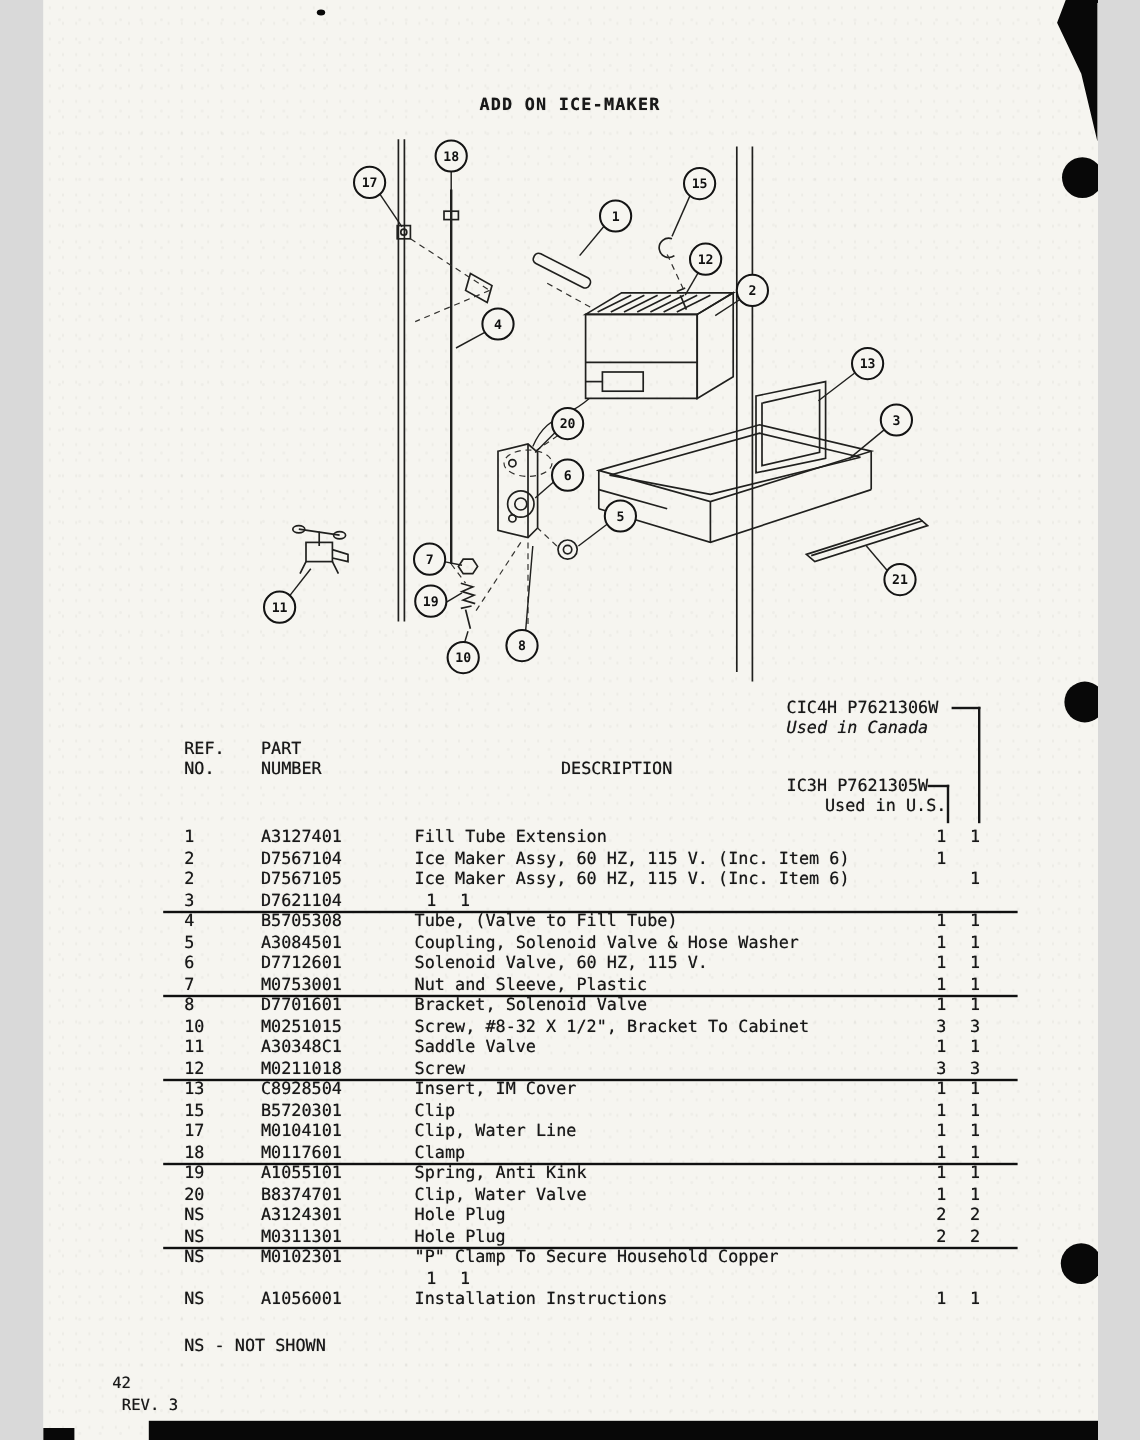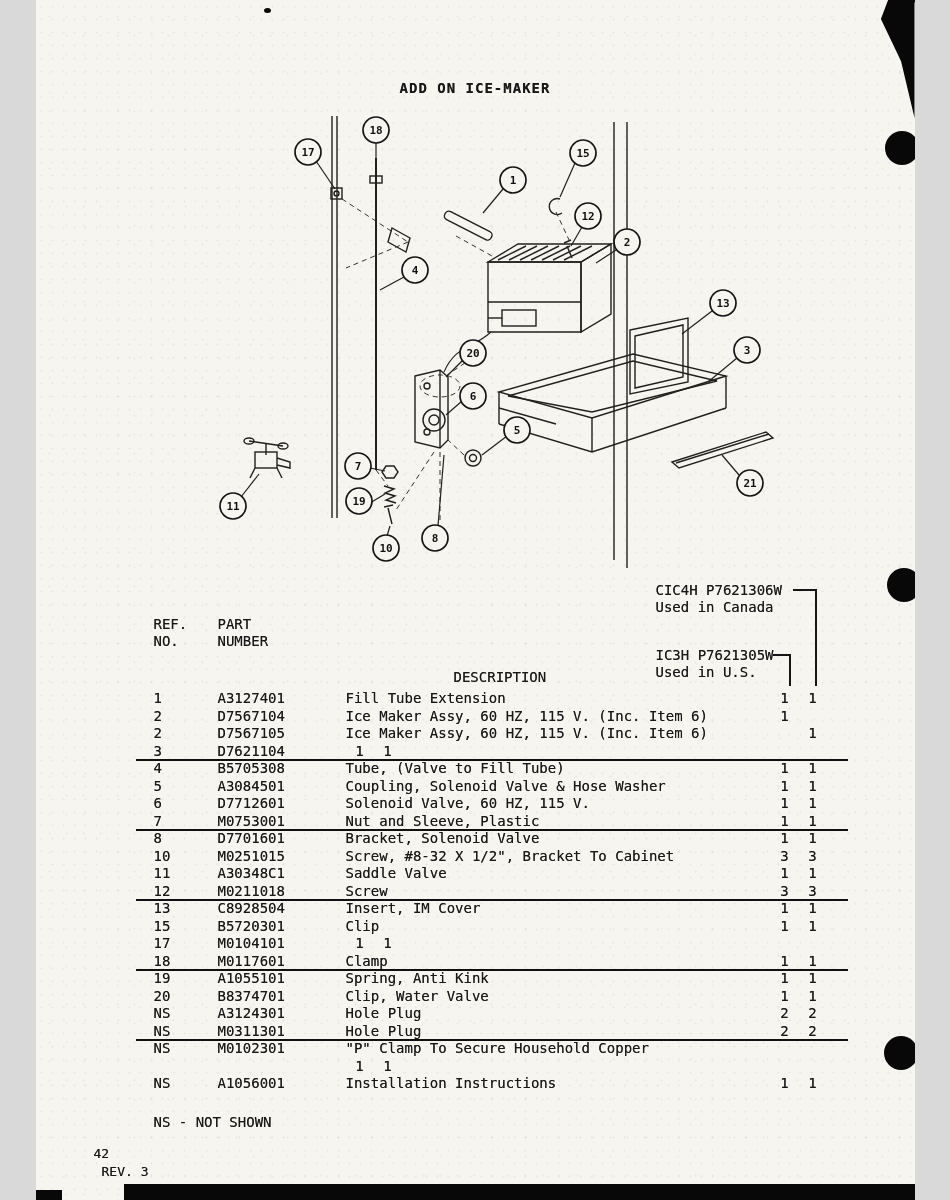--- a/index.html
+++ b/index.html
@@ -221,41 +221,41 @@
         <text x="350" y="552" class="balloon-num">10</text>
         <circle cx="399" cy="538" r="13" class="balloon"></circle>
         <text x="399" y="542" class="balloon-num">8</text>
         <circle cx="714" cy="483" r="13" class="balloon"></circle>
         <text x="714" y="487" class="balloon-num">21</text>
       </g>
   </svg>
 
   <div class="model-block" style="left:620px; top:582px;">
     <div class="txt" style="position:static;">CIC4H P7621306W</div>
-    <div class="txt" style="position:static;">Used in Canada</div>
+    <div class="txt" style="position:static;font-style:italic;">Used in Canada</div>
   </div>
   <div class="model-block" style="left:620px; top:647px;">
     <div class="txt" style="position:static;">IC3H P7621305W</div>
-    <div class="txt" style="position:static;">Used in U.S.</div>
+    <div class="txt" style="position:static;margin-left:32px;">Used in U.S.</div>
   </div>
 
   <div class="connector" style="left:757px; top:589px; width:24px; height:2px;"></div>
   <div class="connector" style="left:779px; top:589px; width:2px; height:97px;"></div>
   <div class="connector" style="left:737px; top:654px; width:18px; height:2px;"></div>
   <div class="connector" style="left:753px; top:654px; width:2px; height:32px;"></div>
 
   <div class="col-head" style="left:118px; top:616px;">
     <div class="txt" style="position:static;">REF.</div>
     <div class="txt" style="position:static;">NO.</div>
   </div>
   <div class="col-head" style="left:182px; top:616px;">
     <div class="txt" style="position:static;">PART</div>
     <div class="txt" style="position:static;">NUMBER</div>
   </div>
-  <div class="col-head txt" style="left:418px; top:633px;margin-top:36px;">DESCRIPTION</div>
+  <div class="col-head txt" style="left:432px; top:633px;">DESCRIPTION</div>
 
   <div class="parts-table">
 
       <div class="prow">
         <span class="c-ref">1</span>
         <span class="c-part">A3127401</span>
         <span class="c-desc">Fill Tube Extension</span>
         <span class="c-q1">1</span>
         <span class="c-q2">1</span>
       </div>
@@ -359,20 +359,21 @@
         <span class="c-ref">15</span>
         <span class="c-part">B5720301</span>
         <span class="c-desc">Clip</span>
         <span class="c-q1">1</span>
         <span class="c-q2">1</span>
       </div>
 
       <div class="prow">
         <span class="c-ref">17</span>
         <span class="c-part">M0104101</span>
+        <span class="c-desc">Clip, Water Line</span>
         <span class="c-q1">1</span>
         <span class="c-q2">1</span>
       </div>
 
       <div class="prow">
         <span class="c-ref">18</span>
         <span class="c-part">M0117601</span>
         <span class="c-desc">Clamp</span>
         <span class="c-q1">1</span>
         <span class="c-q2">1</span>

